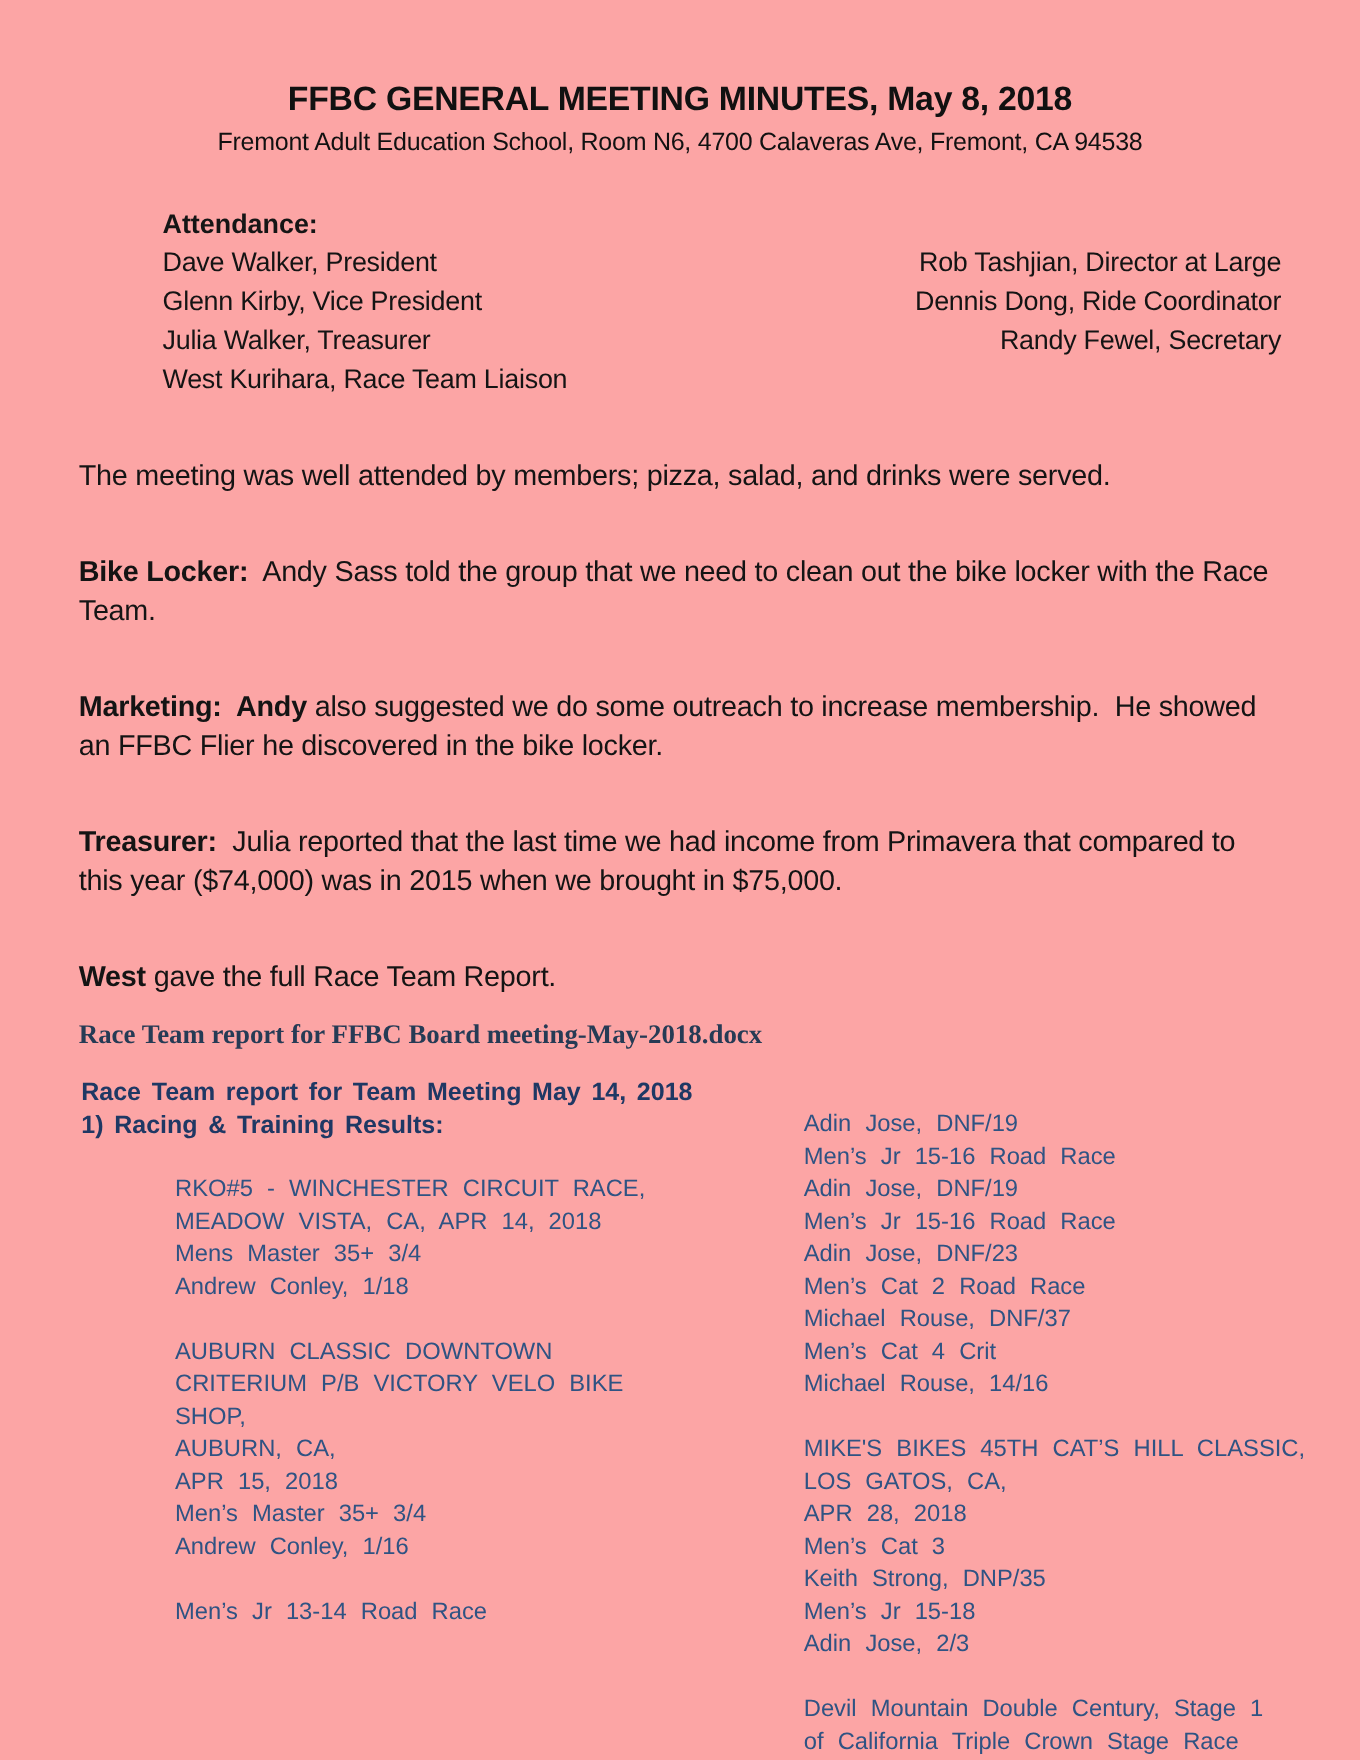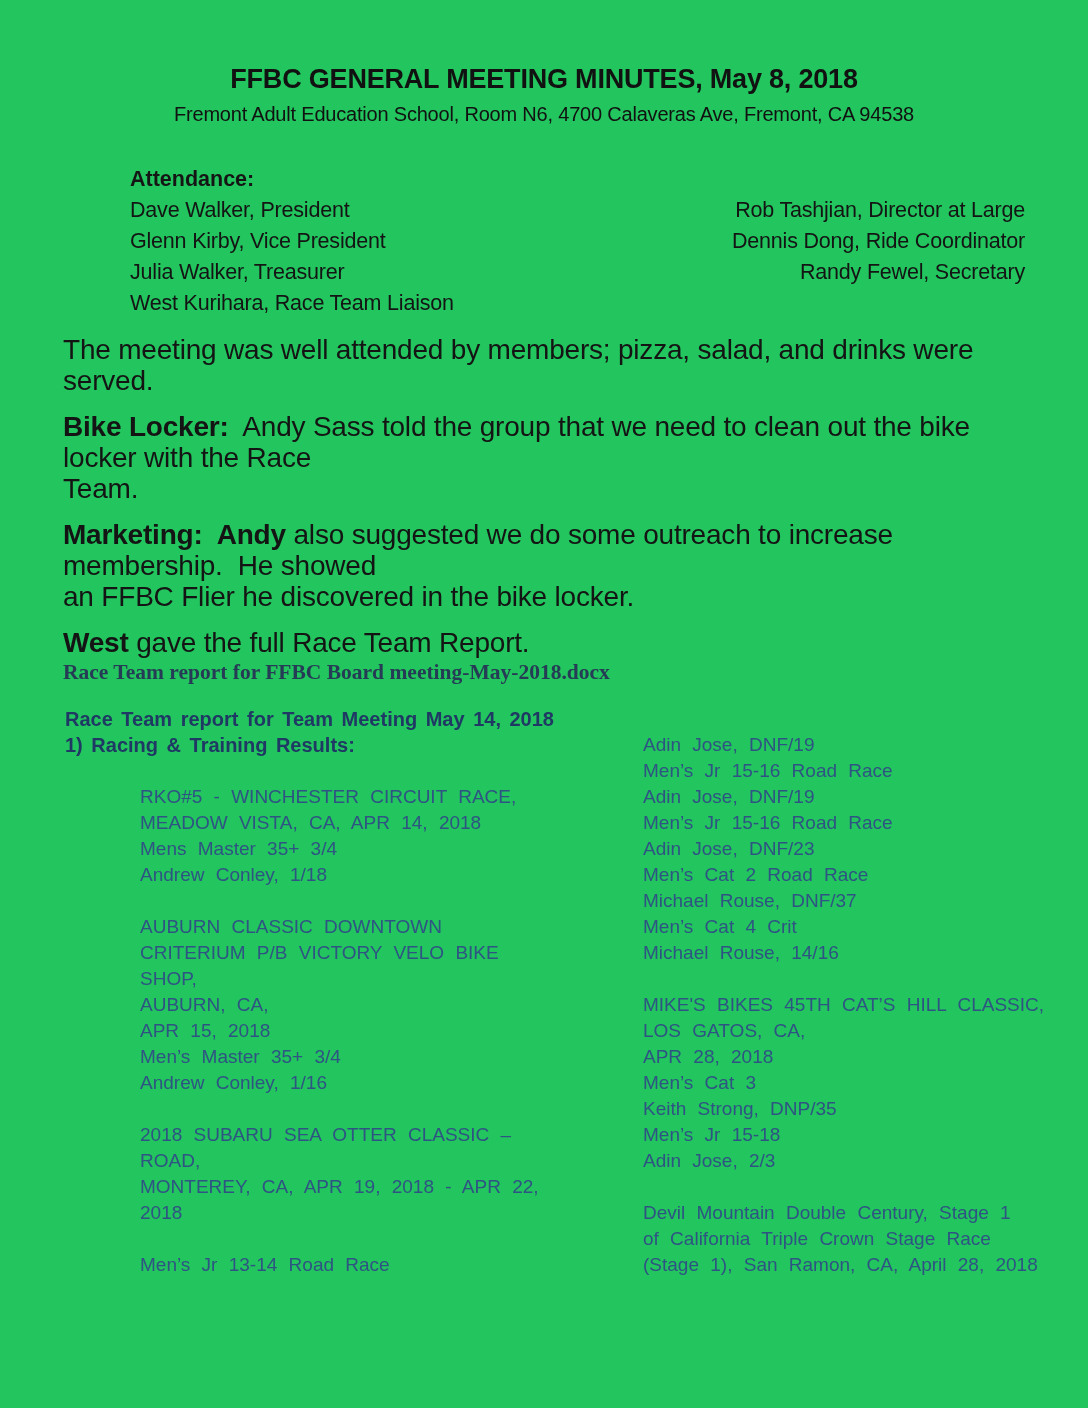--- a/index.html
+++ b/index.html
@@ -1,20 +1,20 @@
 <!DOCTYPE html>
 <html><head>
 <meta charset="utf-8">
 <style>
   html, body { margin: 0; padding: 0; background: #ffffff; }
   .page {
     position: relative;
     width: 1088px;
     height: 1408px;
-    background: #22c55e;
+    background: #fca5a5;
     font-family: "Liberation Sans", sans-serif;
     color: #151515;
     overflow: hidden;
   }
   .content { padding: 0 63px; }
 
   .doc-title {
     margin: 0;
     padding-top: 64px;
     text-align: center;
@@ -36,31 +36,31 @@
     margin-top: 38px;
     font-size: 21.5px;
     line-height: 31px;
   }
   .att-heading { font-weight: bold; }
   .att-cols { display: flex; }
   .att-col-left { width: 448px; }
   .att-col-right { flex: 1; text-align: right; }
 
   .para {
-    margin-top: 15px;
-    font-size: 28px;
+    margin-top: 46px;
+    font-size: 23px;
     line-height: 31px;
     letter-spacing: -0.2px;
     white-space: pre-wrap;
     color: #141414;
   }
   .para .b { font-weight: bold; text-align: right; }
 
   .docx-line {
-    margin-top: 0px;
+    margin-top: 16px;
     font-family: "Liberation Serif", serif;
     font-weight: bold;
     font-size: 21.5px;
     line-height: 29px;
     color: #263b55;
   }
 
   .report { position: relative; margin-left: 2px; margin-top: 19px; }
   .report-h1, .report-h2 {
     font-size: 20px;
@@ -120,20 +120,22 @@
     </div>
 
     <div class="para"><span>The meeting was well attended by members; pizza, salad, and drinks were served.</span></div>
 
     <div class="para"><span class="b">Bike Locker:</span><span>  Andy Sass told the group that we need to clean out the bike locker with the Race
 Team.</span></div>
 
     <div class="para"><span class="b">Marketing:</span><span class="b">  Andy</span><span> also suggested we do some outreach to increase membership.  He showed
 an FFBC Flier he discovered in the bike locker.</span></div>
 
+    <div class="para"><span class="b">Treasurer:</span><span>  Julia reported that the last time we had income from Primavera that compared to
+this year ($74,000) was in 2015 when we brought in $75,000.</span></div>
 
     <div class="para"><span class="b">West</span><span> gave the full Race Team Report.</span></div>
 
     <div class="docx-line">Race Team report for FFBC Board meeting-May-2018.docx</div>
 
     <div class="report">
       <div class="report-left">
         <div class="report-h1">Race Team report for Team Meeting May 14, 2018</div>
         <div class="report-h2">1) Racing &amp; Training Results:</div>
         <div class="blocks">
@@ -144,26 +146,20 @@
               <div class="line">Andrew Conley, 1/18</div>
             </div>
             <div class="block">
               <div class="line">AUBURN CLASSIC DOWNTOWN</div>
               <div class="line">CRITERIUM P/B VICTORY VELO BIKE</div>
               <div class="line">SHOP,</div>
               <div class="line">AUBURN, CA,</div>
               <div class="line">APR 15, 2018</div>
               <div class="line">Men’s Master 35+ 3/4</div>
               <div class="line">Andrew Conley, 1/16</div>
-            </div>
-            <div class="block">
-              <div class="line">2018 SUBARU SEA OTTER CLASSIC –</div>
-              <div class="line">ROAD,</div>
-              <div class="line">MONTEREY, CA, APR 19, 2018 - APR 22,</div>
-              <div class="line">2018</div>
             </div>
             <div class="block">
               <div class="line">Men’s Jr 13-14 Road Race</div>
             </div>
           </div>
       </div>
       <div class="report-right">
           <div class="block">
             <div class="line">Adin Jose, DNF/19</div>
             <div class="line">Men’s Jr 15-16 Road Race</div>

